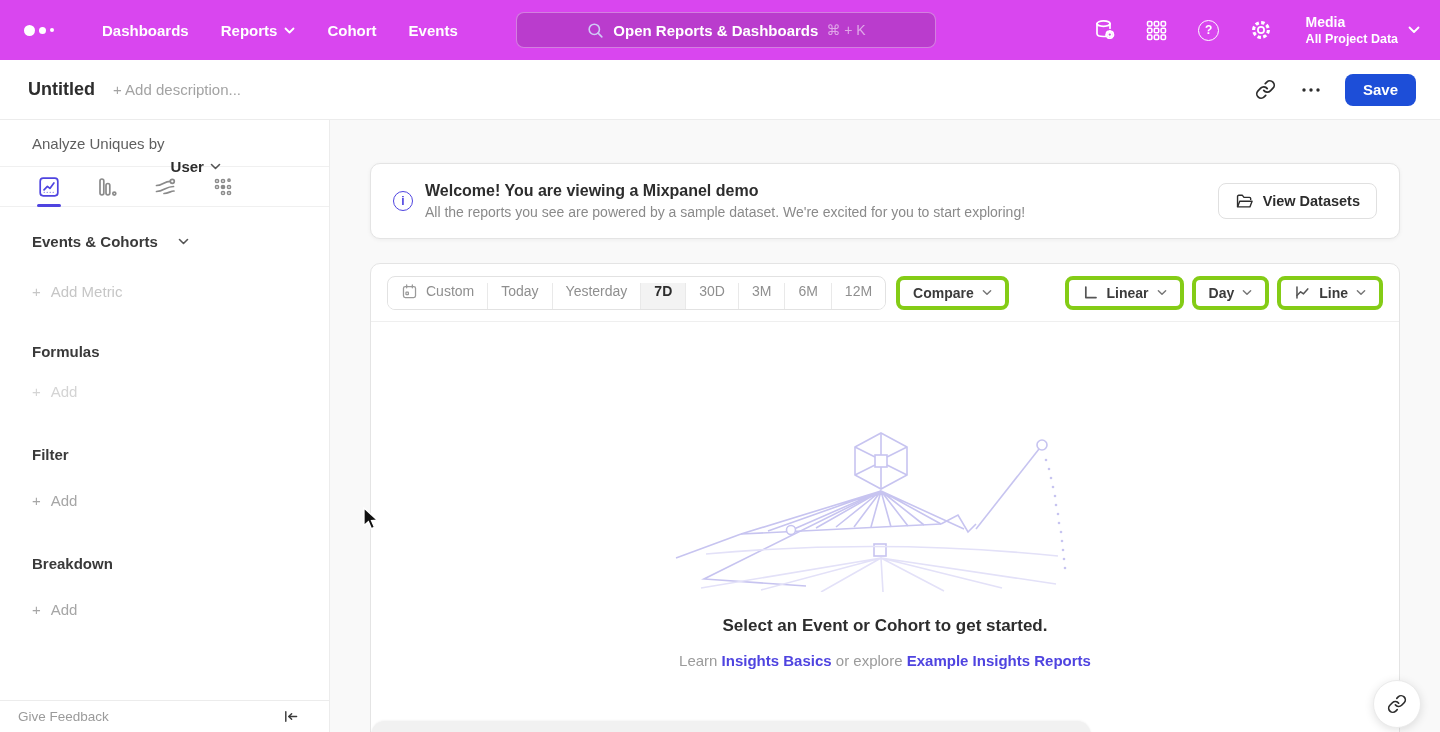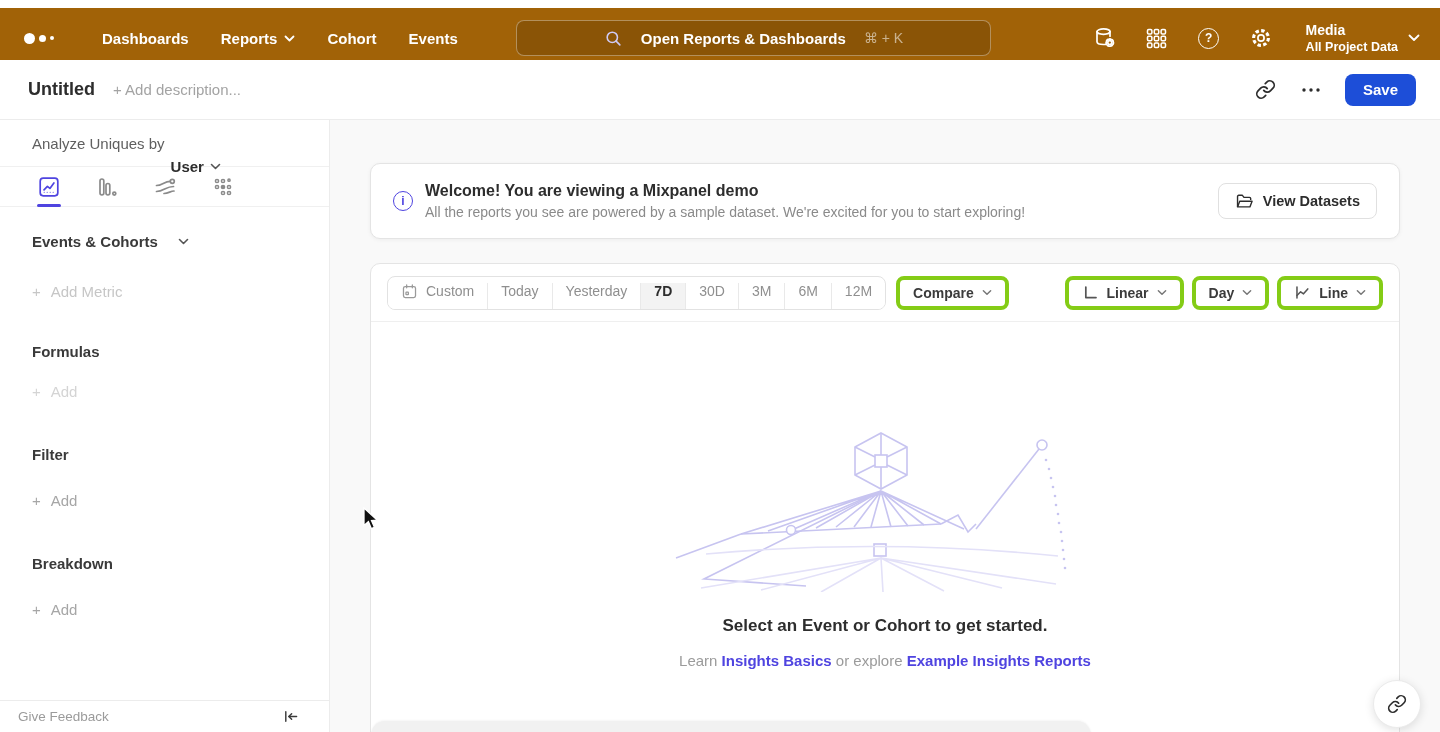--- a/index.html
+++ b/index.html
@@ -1,33 +1,33 @@
 <!DOCTYPE html>
 <html><head>
 <meta charset="utf-8">
 <style>
   * { margin:0; padding:0; box-sizing:border-box; }
   html,body { width:1440px; height:732px; overflow:hidden; background:#fff;
     font-family:"Liberation Sans","DejaVu Sans",sans-serif; -webkit-font-smoothing:antialiased; }
   .page { position:relative; width:1440px; height:732px; }
 
   
-  .topnav { position:absolute; left:0; top:8px; width:100%; height:60px; background:#a16207;
+  .topnav { position:absolute; left:0; top:0; width:100%; height:60px; background:#d946ef;
     display:flex; align-items:center; color:#fff; }
   .logo { display:flex; align-items:center; gap:4px; margin-left:24px; cursor:pointer; }
   .logo .d1 { width:11px; height:11px; border-radius:50%; background:#fff; }
   .logo .d2 { width:7px; height:7px; border-radius:50%; background:#fff; }
   .logo .d3 { width:4px; height:4px; border-radius:50%; background:#fff; }
   .nav-items { display:flex; align-items:center; margin-left:36px; gap:8px; }
   .nav-item { display:flex; align-items:center; gap:7px; padding:8px 12px; border-radius:6px;
     font-size:15px; font-weight:700; color:#fff; cursor:pointer; white-space:nowrap; }
   .chev { display:inline-block; }
-  .searchbar { position:absolute; left:516px; top:12px; width:475px; height:36px;
+  .searchbar { position:absolute; left:516px; top:12px; width:420px; height:36px;
     background:rgba(0,0,0,0.14); border:1px solid rgba(255,255,255,0.35); border-radius:8px;
-    display:flex; align-items:center; justify-content:center; gap:18px; cursor:pointer; }
+    display:flex; align-items:center; justify-content:center; gap:8px; cursor:pointer; }
   .search-label { font-size:15px; font-weight:700; color:#fff; }
   .search-shortcut { font-size:14px; color:rgba(255,255,255,0.55); }
   .nav-right { position:absolute; right:20px; top:0; height:60px; display:flex; align-items:center; gap:26px; }
   .nav-icon-btn { width:26px; height:26px; display:flex; align-items:center; justify-content:center; cursor:pointer; }
   .help-circle { width:21px; height:21px; border:1.7px solid #fff; border-radius:50%;
     display:flex; align-items:center; justify-content:center; font-size:12px; font-weight:700; color:#fff; }
   .project { display:flex; align-items:center; gap:10px; cursor:pointer; margin-left:6px; }
   .project-name { font-size:14px; font-weight:700; line-height:17px; }
   .project-scope { font-size:12.5px; font-weight:700; line-height:16px; }
 

